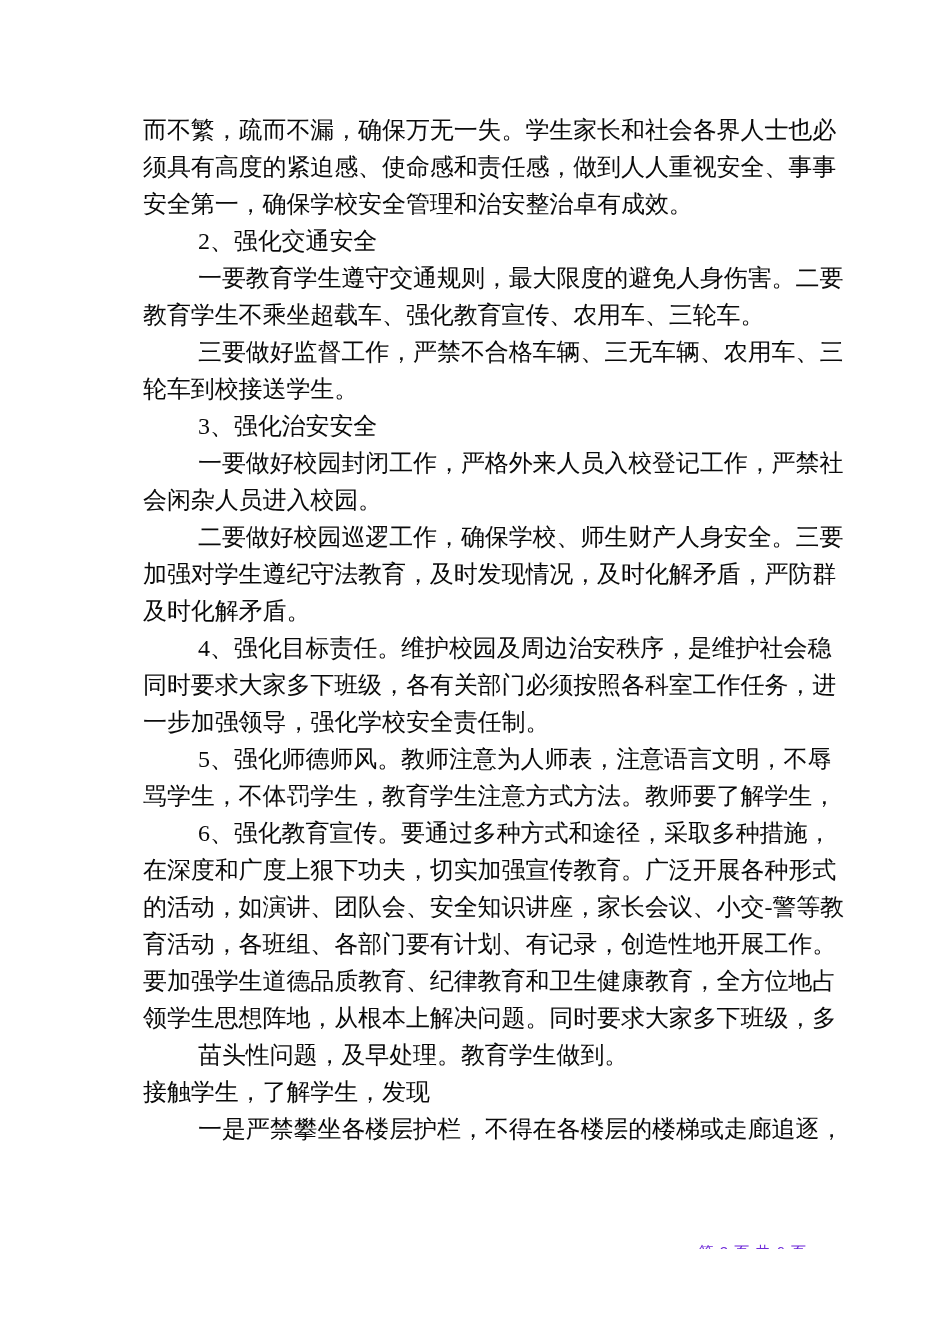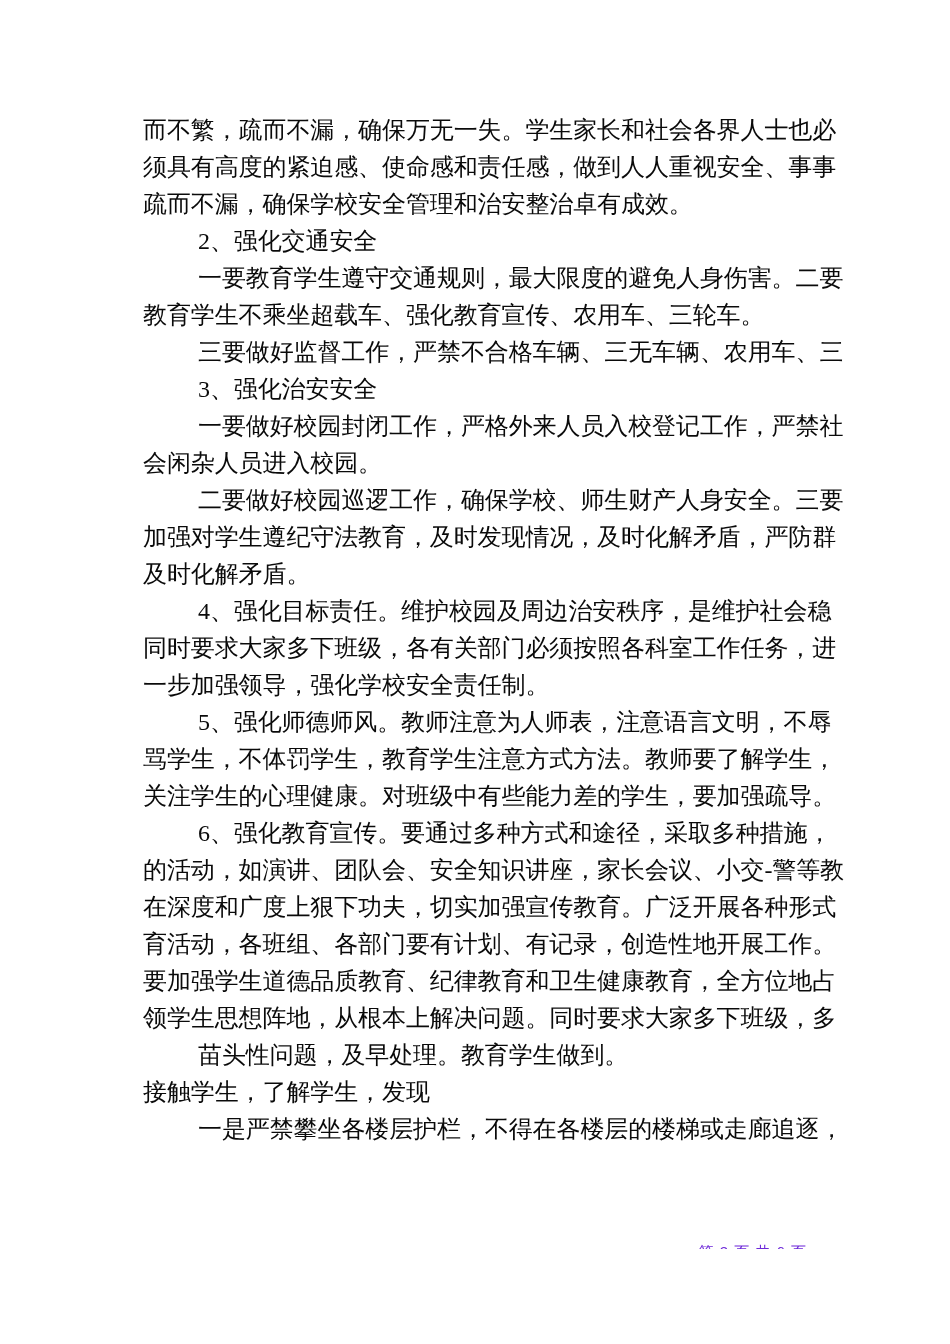--- a/index.html
+++ b/index.html
@@ -45,40 +45,40 @@
     font-family: "Liberation Sans", "DejaVu Sans", sans-serif;
   }
 </style>
 </head>
 <body>
 
 <div class="page">
   <div class="text-block">
       <div class="line">而不繁，疏而不漏，确保万无一失。学生家长和社会各界人士也必</div>
       <div class="line">须具有高度的紧迫感、使命感和责任感，做到人人重视安全、事事</div>
-      <div class="line">疏而不漏，确保学校安全管理和治安整治卓有成效。</div>
+      <div class="line">安全第一，确保学校安全管理和治安整治卓有成效。</div>
       <div class="line indent">2、强化交通安全</div>
       <div class="line indent">一要教育学生遵守交通规则，最大限度的避免人身伤害。二要</div>
       <div class="line">教育学生不乘坐超载车、强化教育宣传、农用车、三轮车。</div>
       <div class="line indent">三要做好监督工作，严禁不合格车辆、三无车辆、农用车、三</div>
+      <div class="line">轮车到校接送学生。</div>
       <div class="line indent">3、强化治安安全</div>
       <div class="line indent">一要做好校园封闭工作，严格外来人员入校登记工作，严禁社</div>
       <div class="line">会闲杂人员进入校园。</div>
       <div class="line indent">二要做好校园巡逻工作，确保学校、师生财产人身安全。三要</div>
       <div class="line">加强对学生遵纪守法教育，及时发现情况，及时化解矛盾，严防群</div>
       <div class="line">及时化解矛盾。</div>
       <div class="line indent">4、强化目标责任。维护校园及周边治安秩序，是维护社会稳</div>
       <div class="line">同时要求大家多下班级，各有关部门必须按照各科室工作任务，进</div>
       <div class="line">一步加强领导，强化学校安全责任制。</div>
       <div class="line indent">5、强化师德师风。教师注意为人师表，注意语言文明，不辱</div>
       <div class="line">骂学生，不体罚学生，教育学生注意方式方法。教师要了解学生，</div>
-      <div class="line">关注学生的心理健康。对班级中有些能力差的学生，要加强疏导。</div>
       <div class="line indent">6、强化教育宣传。要通过多种方式和途径，采取多种措施，</div>
+      <div class="line">在深度和广度上狠下功夫，切实加强宣传教育。广泛开展各种形式</div>
       <div class="line">的活动，如演讲、团队会、安全知识讲座，家长会议、小交-警等教</div>
-      <div class="line">在深度和广度上狠下功夫，切实加强宣传教育。广泛开展各种形式</div>
       <div class="line">育活动，各班组、各部门要有计划、有记录，创造性地开展工作。</div>
       <div class="line">要加强学生道德品质教育、纪律教育和卫生健康教育，全方位地占</div>
       <div class="line">领学生思想阵地，从根本上解决问题。同时要求大家多下班级，多</div>
       <div class="line indent">苗头性问题，及早处理。教育学生做到。</div>
       <div class="line">接触学生，了解学生，发现</div>
       <div class="line indent">一是严禁攀坐各楼层护栏，不得在各楼层的楼梯或走廊追逐，</div>
     </div>
   <div class="footer">
     <span>第 3 页 共 6 页</span>
   </div>

